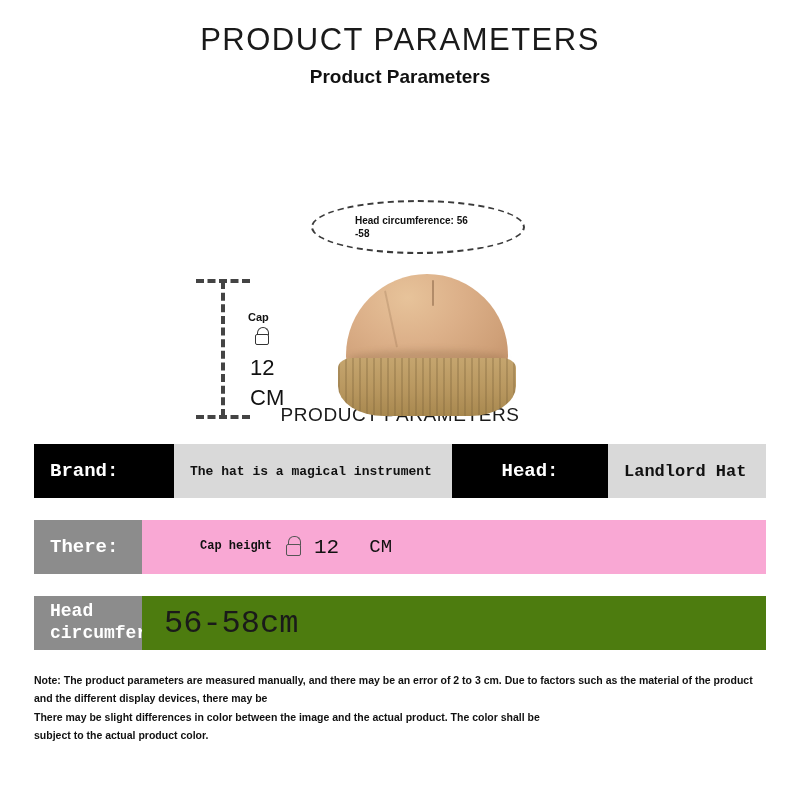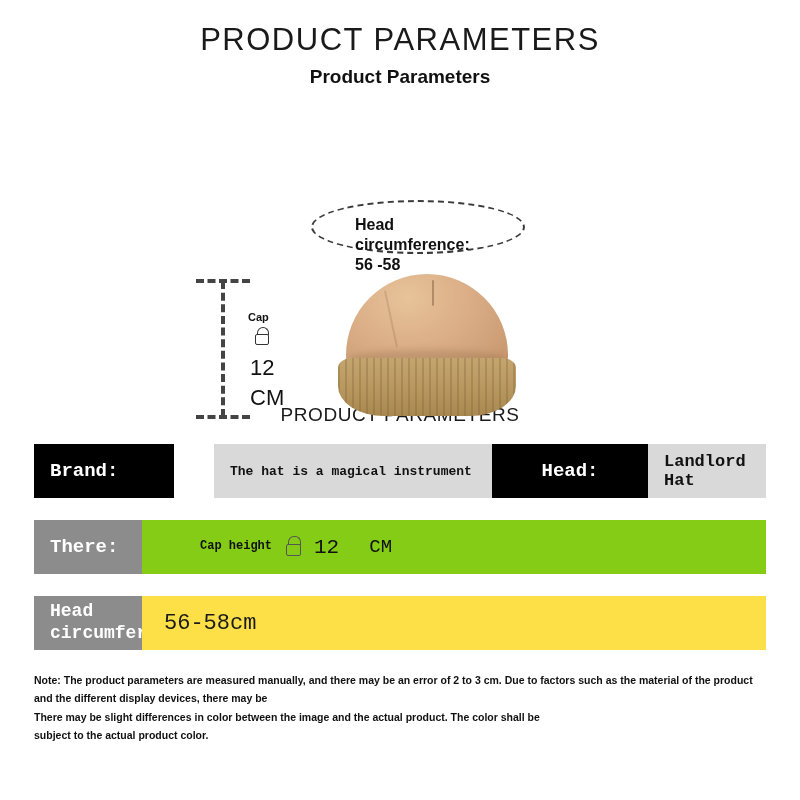--- a/index.html
+++ b/index.html
@@ -52,21 +52,21 @@
     top: 112px;
     width: 210px;
     height: 50px;
     border: 2px dashed #3a3a3a;
     border-radius: 50%;
   }
   .ellipse-label {
     position: absolute;
     left: 355px;
     top: 127px;
-    font-size: 16px;
+    font-size: 10px;
     font-weight: bold;
     line-height: 1.25;
     color: #111111;
     width: 130px;
   }
 
   
   .measure {
     position: absolute;
     left: 196px;
@@ -234,42 +234,42 @@
     font-size: 13px;
     font-weight: bold;
     flex: 1;
   }
   .cell-val-light.big {
     font-size: 17px;
     font-weight: bold;
   }
 
   .row-brand .cell-key-dark { width: 108px; }
-  .row-brand .brand-val { width: 246px; flex: none; margin-left: 40px; }
+  .row-brand .brand-val { width: 246px; flex: none; }
   .row-brand .shape-key { width: 124px; justify-content: center; }
 
   .cell-key-gray {
     background: #8c8c8c;
     color: #ffffff;
     display: flex;
     align-items: center;
     padding: 0 16px;
     font-size: 19px;
     font-weight: bold;
     width: 108px;
     box-sizing: border-box;
   }
   .cell-key-gray.small {
     font-size: 18px;
     line-height: 1.2;
     font-weight: bold;
   }
 
   .size-val {
-    background: #84cc16;
+    background: #f9a8d4;
     flex: 1;
     display: flex;
     align-items: center;
     padding-left: 58px;
     gap: 12px;
   }
   .size-caplabel {
     font-size: 12px;
     font-weight: bold;
     line-height: 1.15;
@@ -294,26 +294,26 @@
     position: absolute;
     left: 2px; top: 10px;
     width: 13px; height: 10px;
     border: 1.5px solid #555;
     border-radius: 2px;
   }
   .size-num { font-size: 21px; }
   .size-unit { font-size: 19px; margin-left: 18px; }
 
   .head-row .head-val {
-    background: #fde047;
+    background: #4d7c0f;
     flex: 1;
     display: flex;
     align-items: center;
     padding-left: 22px;
-    font-size: 22px;
+    font-size: 32px;
     color: #1a1a1a;
   }
 
   
   .note {
     margin: 12px 34px 17px 34px;
     font-size: 10.5px;
     font-weight: bold;
     line-height: 1.55;
     color: #111111;

